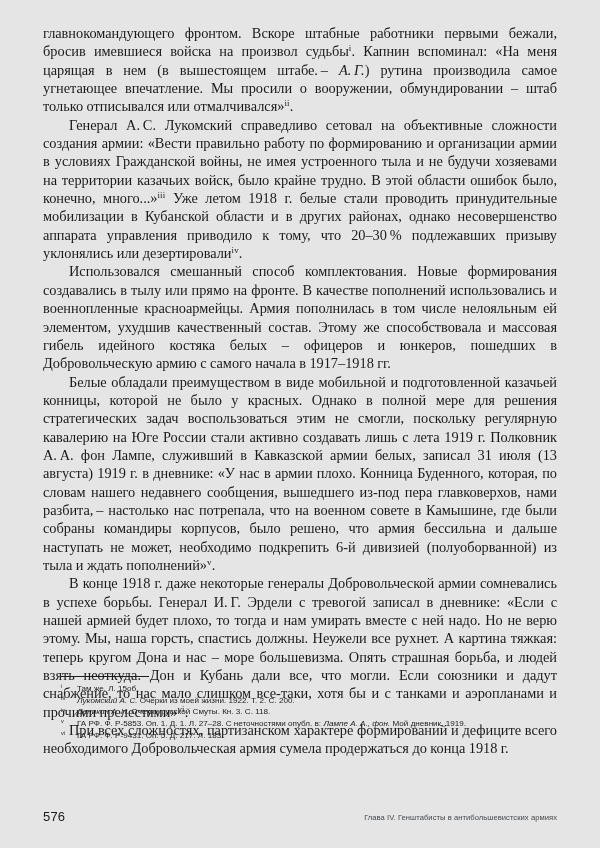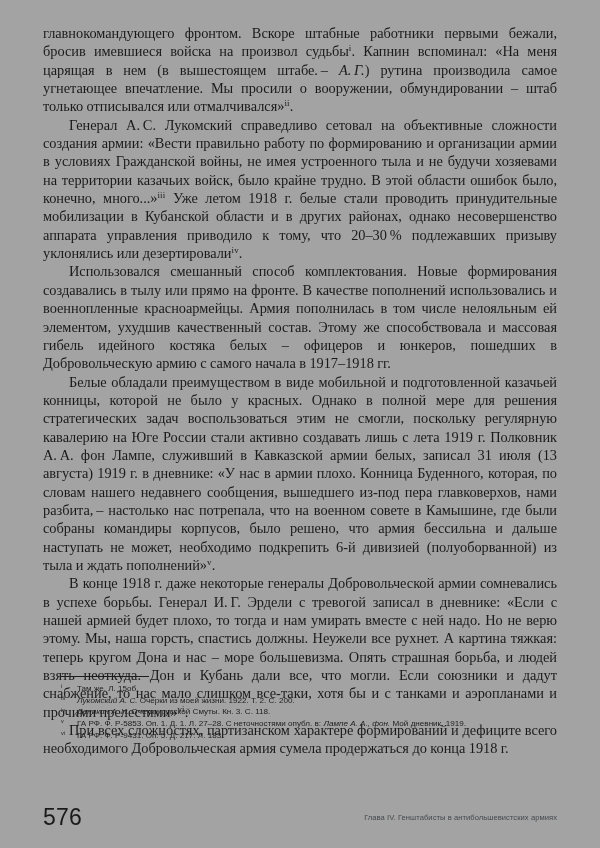--- a/index.html
+++ b/index.html
@@ -16,21 +16,21 @@
     font-family: "Liberation Serif", "DejaVu Serif", serif;
     color: #1a1a1a;
     -webkit-font-smoothing: antialiased;
   }
 
   .page {
     position: absolute;
     inset: 0;
     width: 600px;
     height: 848px;
-    background: #a3a3a3;
+    background: #e5e5e5;
   }
 
   
   .body-block {
     position: absolute;
     left: 43px;
     top: 24px;
     width: 514px;
   }
 
@@ -124,21 +124,21 @@
     right: 43px;
     top: 806px;
     height: 30px;
   }
 
   .page-number {
     position: absolute;
     left: 0;
     top: 0;
     font-family: "Liberation Sans", "DejaVu Sans", sans-serif;
-    font-size: 23px;
+    font-size: 13px;
     line-height: 22px;
     color: #1a1a1a;
     letter-spacing: 0.2px;
   }
 
   .running-head {
     position: absolute;
     right: 0;
     top: 7px;
     font-family: "Liberation Sans", "DejaVu Sans", sans-serif;

